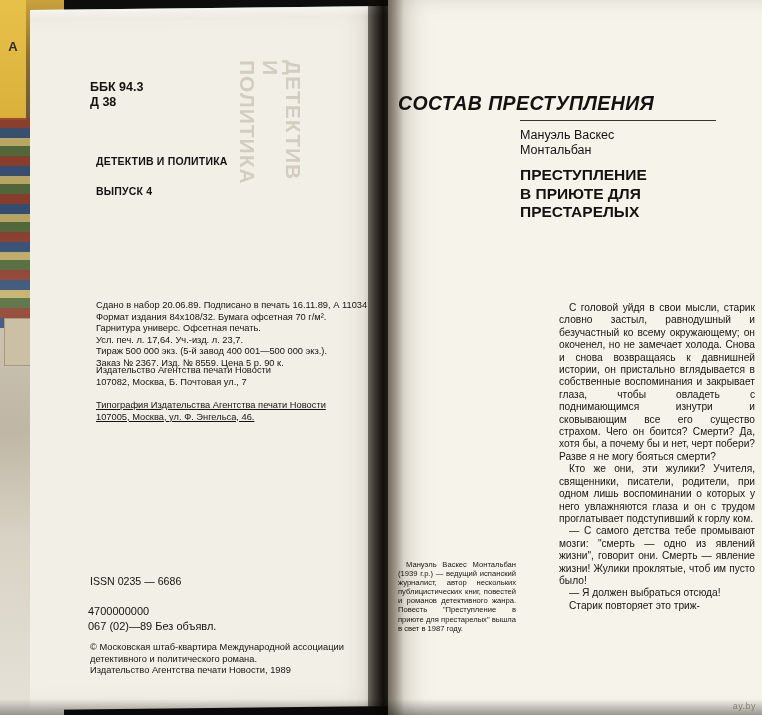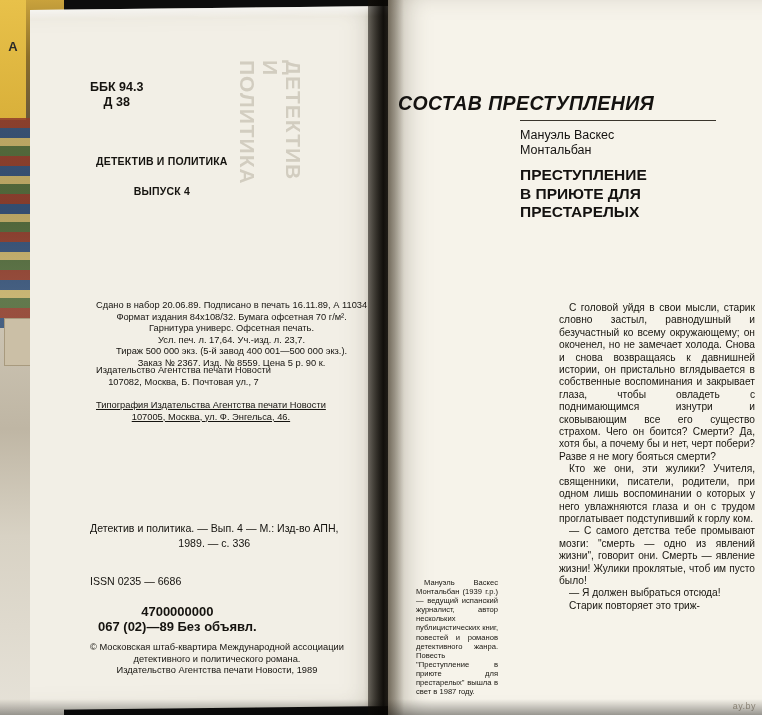--- a/index.html
+++ b/index.html
@@ -33,21 +33,21 @@
     background:#cbbfa6;border:1px solid #a89a7e;
   }
 
   
   .page-left{
     position:absolute;left:30px;top:8px;width:360px;height:700px;
     background:#f2efe6;
     box-shadow:inset -28px 0 34px -18px rgba(90,80,60,.55);
     transform:skewY(-0.6deg);
   }
-  .page-left-inner{transform:skewY(0.6deg);position:relative;width:100%;height:100%;text-align:center;}
+  .page-left-inner{transform:skewY(0.6deg);position:relative;width:100%;height:100%;}
   .page-left::after{
     content:"";position:absolute;right:0;top:0;width:26px;height:100%;
     background:linear-gradient(90deg,rgba(120,105,80,0) 0%,rgba(90,78,56,.45) 100%);
   }
   
   .gutter{
     position:absolute;left:368px;top:0;width:34px;height:715px;
     background:linear-gradient(90deg,rgba(20,16,10,.55) 0%,rgba(10,8,5,.95) 45%,rgba(30,24,16,.6) 100%);
   }
 
@@ -74,21 +74,21 @@
   
   .col{position:absolute;color:#15130f;}
   .bbk{left:60px;top:72px;font-size:12.5px;font-weight:bold;line-height:15px;}
   .series{left:66px;top:145px;font-size:10.5px;font-weight:bold;line-height:16px;letter-spacing:.2px;}
   .credits{left:66px;top:194px;font-size:9.3px;line-height:11.6px;}
   .prod{left:66px;top:292px;font-size:9.3px;line-height:11.6px;}
   .pub{left:66px;top:357px;font-size:9.3px;line-height:11.6px;}
   .typo{left:66px;top:392px;font-size:9.3px;line-height:11.6px;text-decoration:underline;}
   .ref{left:60px;top:513px;font-size:10.6px;line-height:15px;}
   .issn{left:60px;top:566px;font-size:10.6px;line-height:15px;}
-  .codes{left:68px;top:596px;font-size:13px;line-height:15px;font-weight:bold;}
+  .codes{left:58px;top:596px;font-size:11px;line-height:15px;}
   .copyright{left:60px;top:634px;font-size:9.3px;line-height:11.6px;}
 
   
   .r-title{
     position:absolute;left:398px;top:92px;width:330px;
     font-size:19.5px;font-weight:bold;letter-spacing:.4px;color:#141210;font-style:italic;
   }
   .r-rule{
     position:absolute;left:520px;top:120px;width:196px;height:1px;background:#3a352c;
   }
@@ -106,21 +106,21 @@
   }
   .r-body{
     position:absolute;left:559px;top:302px;width:196px;
     font-size:10.2px;line-height:12.4px;color:#17150f;text-align:justify;
   }
   .r-body p{margin:0 0 0 0;text-indent:10px;}
   .r-note{
     position:absolute;left:398px;top:560px;width:118px;
     font-size:7.6px;line-height:9.1px;color:#17150f;text-align:justify;
   }
-  .r-note p{margin:18px;text-indent:8px;}
+  .r-note p{margin:0;text-indent:8px;}
 
   .watermark{
     position:absolute;right:6px;bottom:4px;
     font-size:9px;color:#9b9versions;color:#a49c8c;letter-spacing:.5px;
   }
 
   .edge-hilite{
     position:absolute;left:30px;top:8px;width:360px;height:10px;
     background:linear-gradient(180deg,rgba(255,255,255,.65),rgba(255,255,255,0));
     transform:skewY(-0.6deg);
@@ -158,22 +158,20 @@
 Усл. печ. л. 17,64. Уч.-изд. л. 23,7.
 Тираж 500 000 экз. (5-й завод 400 001—500 000 экз.).
 Заказ № 2367. Изд. № 8559. Цена 5 р. 90 к.</div>
 
       <div class="col pub" style="white-space:pre-line">Издательство Агентства печати Новости
 107082, Москва, Б. Почтовая ул., 7</div>
 
       <div class="col typo" style="white-space:pre-line">Типография Издательства Агентства печати Новости
 107005, Москва, ул. Ф. Энгельса, 46.</div>
 
-      <div class="col ref" style="white-space:pre-line">Детектив и политика. — Вып. 4 — М.: Изд-во АПН,
-1989. — с. 336</div>
 
       <div class="col issn">ISSN 0235 — 6686</div>
 
       <div class="col codes">
         <div>4700000000</div>
         <div>067 (02)—89   Без объявл.</div>
       </div>
 
       <div class="col copyright" style="white-space:pre-line">© Московская штаб-квартира Международной ассоциации
 детективного и политического романа.

